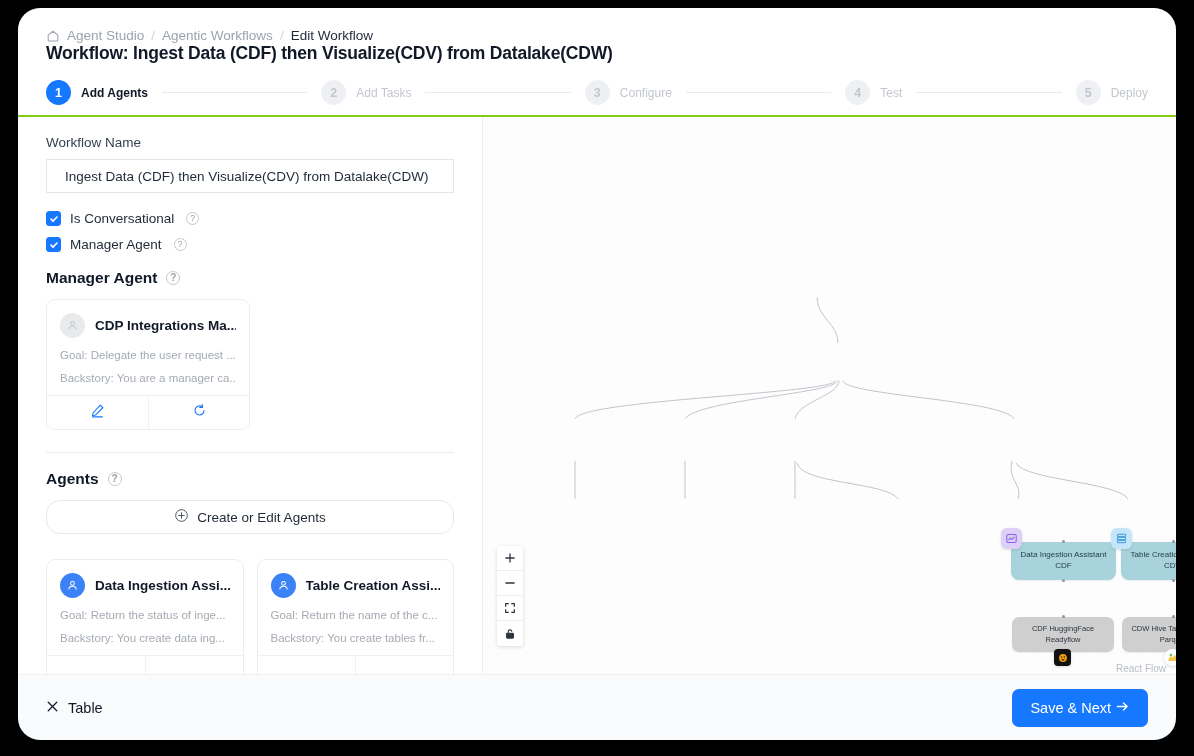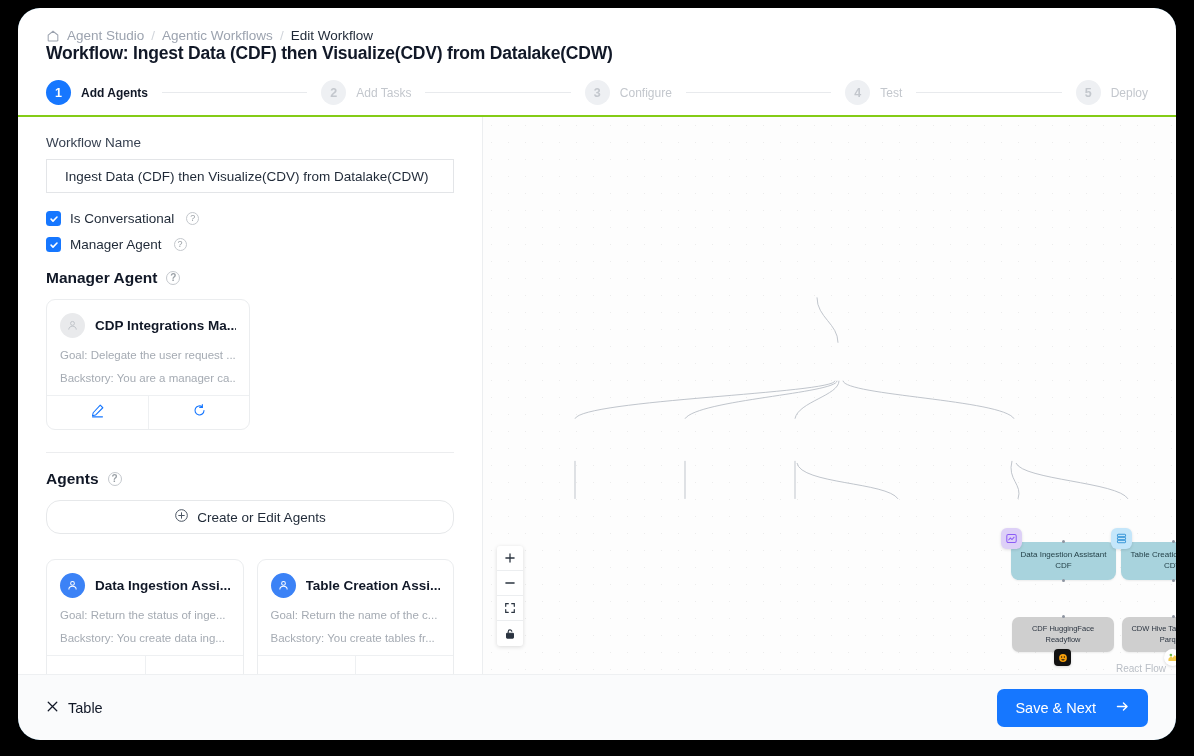--- a/index.html
+++ b/index.html
@@ -220,21 +220,21 @@
     background: #fafbfc;
     border-top: 1px solid #eef0f2;
     display: flex; align-items: center; justify-content: space-between;
     padding: 0 28px;
   }
   .cancel-btn {
     display: flex; align-items: center; gap: 9px;
     font-size: 14.5px; color: #111827; cursor: pointer;
   }
   .save-btn {
-    display: flex; align-items: center; gap: 19px;
+    display: flex; align-items: center; gap: 4px;
     background: #1677ff; color: #fff;
     border: none; border-radius: 7px;
     height: 38px; padding: 0 18px;
     font-size: 14.5px; font-weight: 500;
     font-family: "Liberation Sans", sans-serif;
     cursor: pointer;
   }
 </style>
 </head>
 <body>

